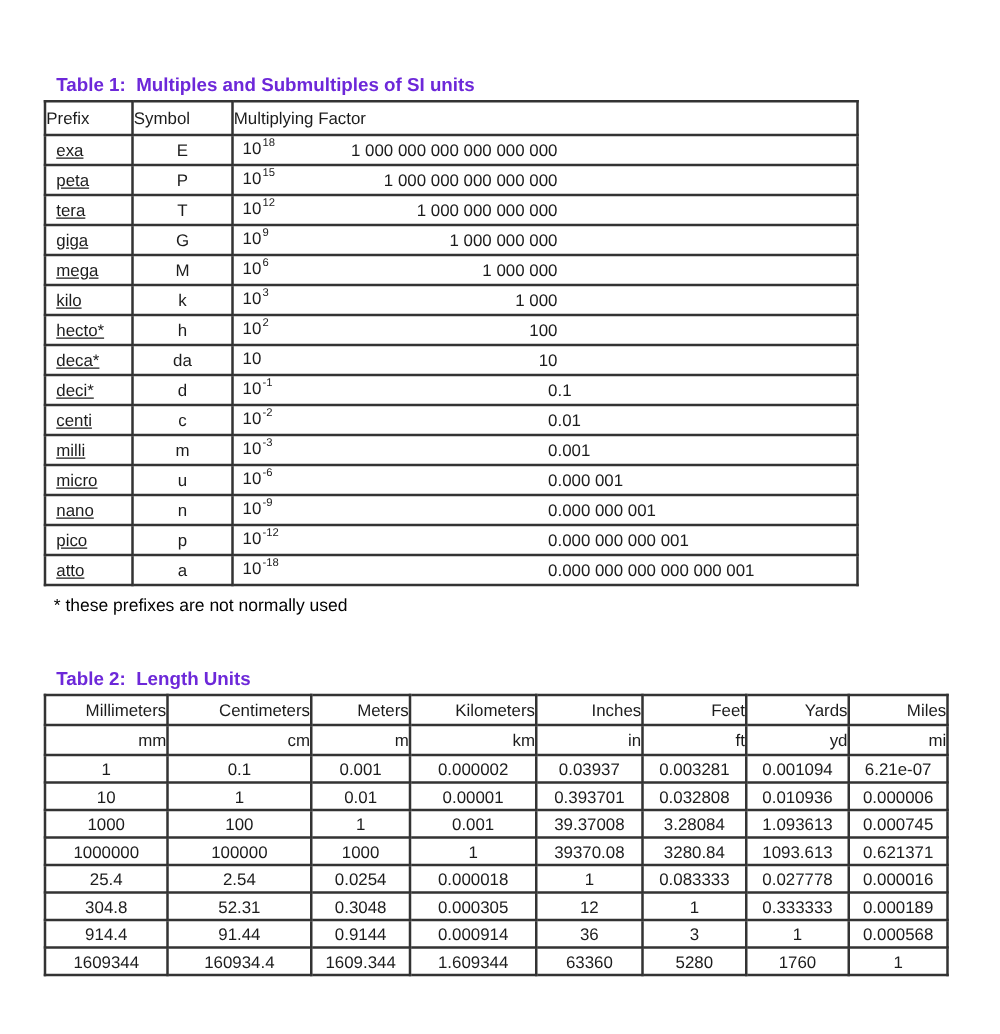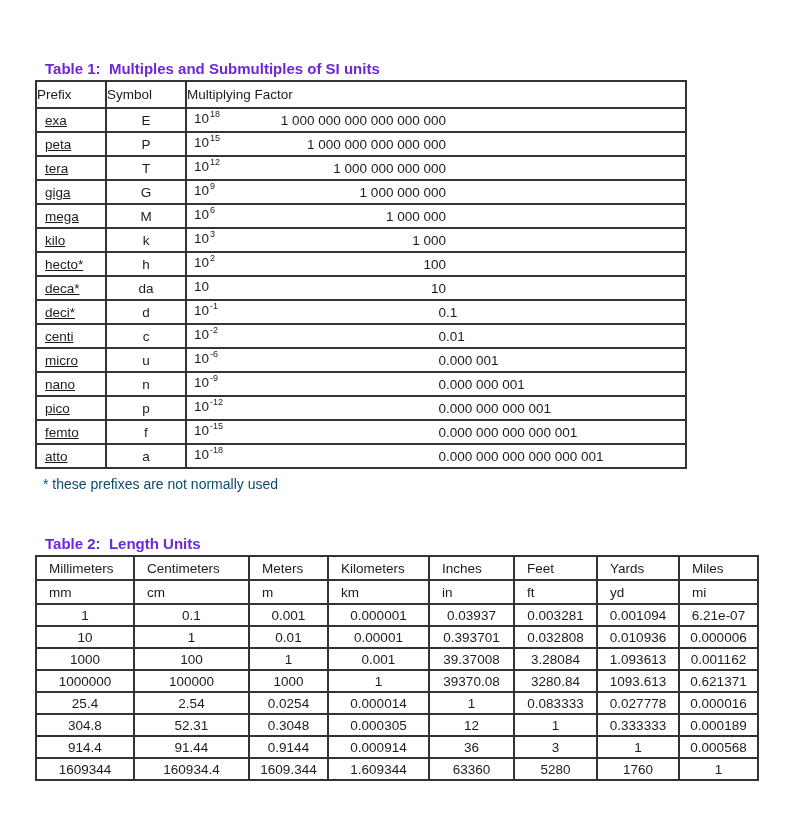--- a/index.html
+++ b/index.html
@@ -59,34 +59,34 @@
     top: -1px;
     left: 1px;
   }
   .num { display: block; width: 100%; }
   .ip { display: inline-block; width: 52%; text-align: right; vertical-align: baseline; }
   .fp { display: inline-block; text-align: left; vertical-align: baseline; }
   .footnote {
     font-size: 14px;
     padding-left: 8px;
     margin-top: 7px;
-    color: #0c4a6e;
+    color: #000000;
   }
   
   .t2-block { margin-top: 43px; }
   .t2 { width: 722px; }
   .t2 col.k1 { width: 98px; }
   .t2 col.k2 { width: 115px; }
   .t2 col.k3 { width: 79px; }
   .t2 col.k4 { width: 101px; }
   .t2 col.k5 { width: 85px; }
   .t2 col.k6 { width: 83px; }
   .t2 col.k7 { width: 82px; }
   .t2 col.k8 { width: 79px; }
-  .t2 th { height: 22px; text-align: left; padding-left: 12px; }
+  .t2 th { height: 22px; text-align: right; padding-left: 12px; }
   .t2 td { height: 20px; text-align: center; }
 </style>
 </head>
 <body>
 
 <div class="page">
 
   <div class="t1-block">
     <div class="table-title">Table 1:  Multiples and Submultiples of SI units</div>
     <table class="t1">
@@ -147,38 +147,38 @@
             <td class="prefix-cell">deci*</td>
             <td class="symbol-cell">d</td>
             <td class="factor-cell"><span class="pow"><span>10</span><sup>-1</sup></span><span class="num"><span class="ip">0</span><span class="fp">.1</span></span></td>
           </tr>
           <tr>
             <td class="prefix-cell">centi</td>
             <td class="symbol-cell">c</td>
             <td class="factor-cell"><span class="pow"><span>10</span><sup>-2</sup></span><span class="num"><span class="ip">0</span><span class="fp">.01</span></span></td>
           </tr>
           <tr>
+            <td class="prefix-cell">milli</td>
+            <td class="symbol-cell">m</td>
+            <td class="factor-cell"><span class="pow"><span>10</span><sup>-3</sup></span><span class="num"><span class="ip">0</span><span class="fp">.001</span></span></td>
+          </tr>
+          <tr>
             <td class="prefix-cell">micro</td>
             <td class="symbol-cell">u</td>
             <td class="factor-cell"><span class="pow"><span>10</span><sup>-6</sup></span><span class="num"><span class="ip">0</span><span class="fp">.000 001</span></span></td>
           </tr>
           <tr>
             <td class="prefix-cell">nano</td>
             <td class="symbol-cell">n</td>
             <td class="factor-cell"><span class="pow"><span>10</span><sup>-9</sup></span><span class="num"><span class="ip">0</span><span class="fp">.000 000 001</span></span></td>
           </tr>
           <tr>
             <td class="prefix-cell">pico</td>
             <td class="symbol-cell">p</td>
             <td class="factor-cell"><span class="pow"><span>10</span><sup>-12</sup></span><span class="num"><span class="ip">0</span><span class="fp">.000 000 000 001</span></span></td>
-          </tr>
-          <tr>
-            <td class="prefix-cell">femto</td>
-            <td class="symbol-cell">f</td>
-            <td class="factor-cell"><span class="pow"><span>10</span><sup>-15</sup></span><span class="num"><span class="ip">0</span><span class="fp">.000 000 000 000 001</span></span></td>
           </tr>
           <tr>
             <td class="prefix-cell">atto</td>
             <td class="symbol-cell">a</td>
             <td class="factor-cell"><span class="pow"><span>10</span><sup>-18</sup></span><span class="num"><span class="ip">0</span><span class="fp">.000 000 000 000 000 001</span></span></td>
           </tr>
         </tbody>
     </table>
     <div class="footnote">* these prefixes are not normally used</div>
   </div>
@@ -216,21 +216,21 @@
             <th>ft</th>
             <th>yd</th>
             <th>mi</th>
           </tr>
       </thead>
       <tbody id="t2-body">
           <tr>
             <td>1</td>
             <td>0.1</td>
             <td>0.001</td>
-            <td>0.000001</td>
+            <td>0.000002</td>
             <td>0.03937</td>
             <td>0.003281</td>
             <td>0.001094</td>
             <td>6.21e-07</td>
           </tr>
           <tr>
             <td>10</td>
             <td>1</td>
             <td>0.01</td>
             <td>0.00001</td>
@@ -240,37 +240,37 @@
             <td>0.000006</td>
           </tr>
           <tr>
             <td>1000</td>
             <td>100</td>
             <td>1</td>
             <td>0.001</td>
             <td>39.37008</td>
             <td>3.28084</td>
             <td>1.093613</td>
-            <td>0.001162</td>
+            <td>0.000745</td>
           </tr>
           <tr>
             <td>1000000</td>
             <td>100000</td>
             <td>1000</td>
             <td>1</td>
             <td>39370.08</td>
             <td>3280.84</td>
             <td>1093.613</td>
             <td>0.621371</td>
           </tr>
           <tr>
             <td>25.4</td>
             <td>2.54</td>
             <td>0.0254</td>
-            <td>0.000014</td>
+            <td>0.000018</td>
             <td>1</td>
             <td>0.083333</td>
             <td>0.027778</td>
             <td>0.000016</td>
           </tr>
           <tr>
             <td>304.8</td>
             <td>52.31</td>
             <td>0.3048</td>
             <td>0.000305</td>

